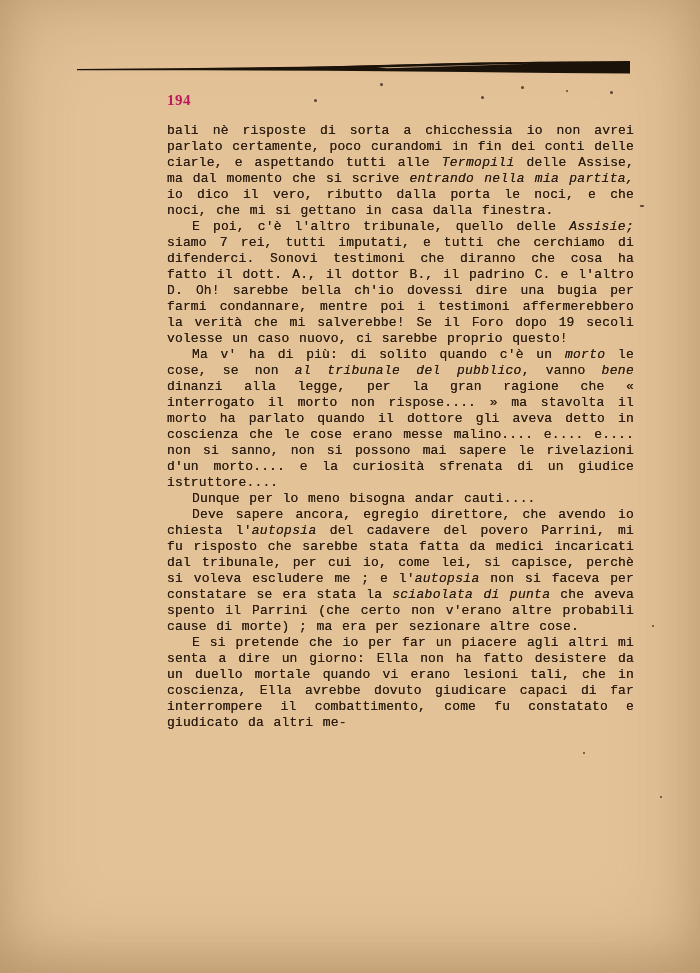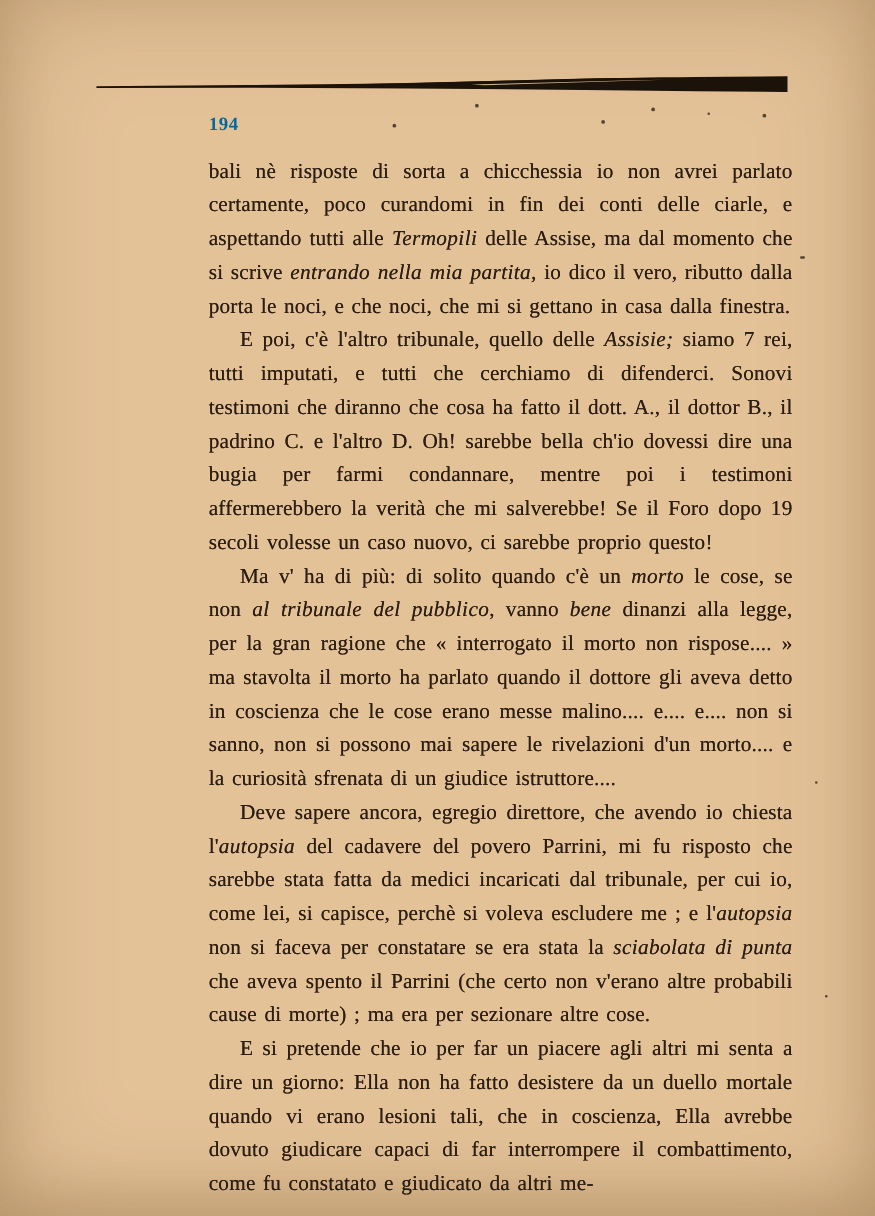--- a/index.html
+++ b/index.html
@@ -27,34 +27,35 @@
     width: 556px;
     height: 20px;
   }
   .page-number {
     position: absolute;
     left: 167px;
     top: 92px;
     font-size: 15px;
     font-weight: bold;
     letter-spacing: 0.5px;
-    color: #0369a1;
+    color: #be185d;
   }
   .text-block {
     position: absolute;
     left: 167px;
     top: 123px;
     width: 467px;
     color: #2b1d11;
-    font-size: 17px;
-    line-height: 27px;
+    font-size: 13px;
+    line-height: 16px;
     text-align: justify;
     letter-spacing: 0.15px;
     word-spacing: 1.6px;
     text-shadow: 0 0 0.5px rgba(43, 29, 17, 0.85);
+    font-family: Liberation Mono, monospace;
   }
   .text-block p {
     margin: 0;
     padding: 0;
   }
   .text-block p.indent {
     text-indent: 25px;
   }
   .text-block i {
     letter-spacing: 0.3px;
@@ -88,15 +89,16 @@
 <div class="speck" style="left:652px;top:625px;width:2px;height:2px;"></div>
 <div class="speck" style="left:660px;top:796px;width:2px;height:2px;"></div>
 <div class="speck" style="left:583px;top:752px;width:2px;height:2px;"></div>
 
 <div class="page-number">194</div>
 
 <div class="text-block" style="color: rgb(43, 29, 17);">
     <p class=""><span>bali nè risposte di sorta a chicchessia io non avrei parlato certamente, poco curandomi in fin dei conti delle ciarle, e aspettando tutti alle </span><i>Termopili</i><span> delle Assise, ma dal momento che si scrive </span><i>entrando nella mia partita,</i><span> io dico il vero, ributto dalla porta le noci, e che noci, che mi si gettano in casa dalla finestra.</span></p>
     <p class="indent"><span>E poi, c'è l'altro tribunale, quello delle </span><i>Assisie;</i><span> siamo 7 rei, tutti imputati, e tutti che cerchiamo di difenderci. Sonovi testimoni che diranno che cosa ha fatto il dott. A., il dottor B., il padrino C. e l'altro D. Oh! sarebbe bella ch'io dovessi dire una bugia per farmi condannare, mentre poi i testimoni affermerebbero la verità che mi salverebbe! Se il Foro dopo 19 secoli volesse un caso nuovo, ci sarebbe proprio questo!</span></p>
     <p class="indent"><span>Ma v' ha di più: di solito quando c'è un </span><i>morto</i><span> le cose, se non </span><i>al tribunale del pubblico</i><span>, vanno </span><i>bene</i><span> dinanzi alla legge, per la gran ragione che « interrogato il morto non rispose.... » ma stavolta il morto ha parlato quando il dottore gli aveva detto in coscienza che le cose erano messe malino.... e.... e.... non si sanno, non si possono mai sapere le rivelazioni d'un morto.... e la curiosità sfrenata di un giudice istruttore....</span></p>
+    <p class="indent"><span>Dunque per lo meno bisogna andar cauti....</span></p>
     <p class="indent"><span>Deve sapere ancora, egregio direttore, che avendo io chiesta l'</span><i>autopsia</i><span> del cadavere del povero Parrini, mi fu risposto che sarebbe stata fatta da medici incaricati dal tribunale, per cui io, come lei, si capisce, perchè si voleva escludere me ; e l'</span><i>autopsia</i><span> non si faceva per constatare se era stata la </span><i>sciabolata di punta</i><span> che aveva spento il Parrini (che certo non v'erano altre probabili cause di morte) ; ma era per sezionare altre cose.</span></p>
     <p class="indent"><span>E si pretende che io per far un piacere agli altri mi senta a dire un giorno: Ella non ha fatto desistere da un duello mortale quando vi erano lesioni tali, che in coscienza, Ella avrebbe dovuto giudicare capaci di far interrompere il combattimento, come fu constatato e giudicato da altri me-</span></p>
   </div>
 
 </body></html>

